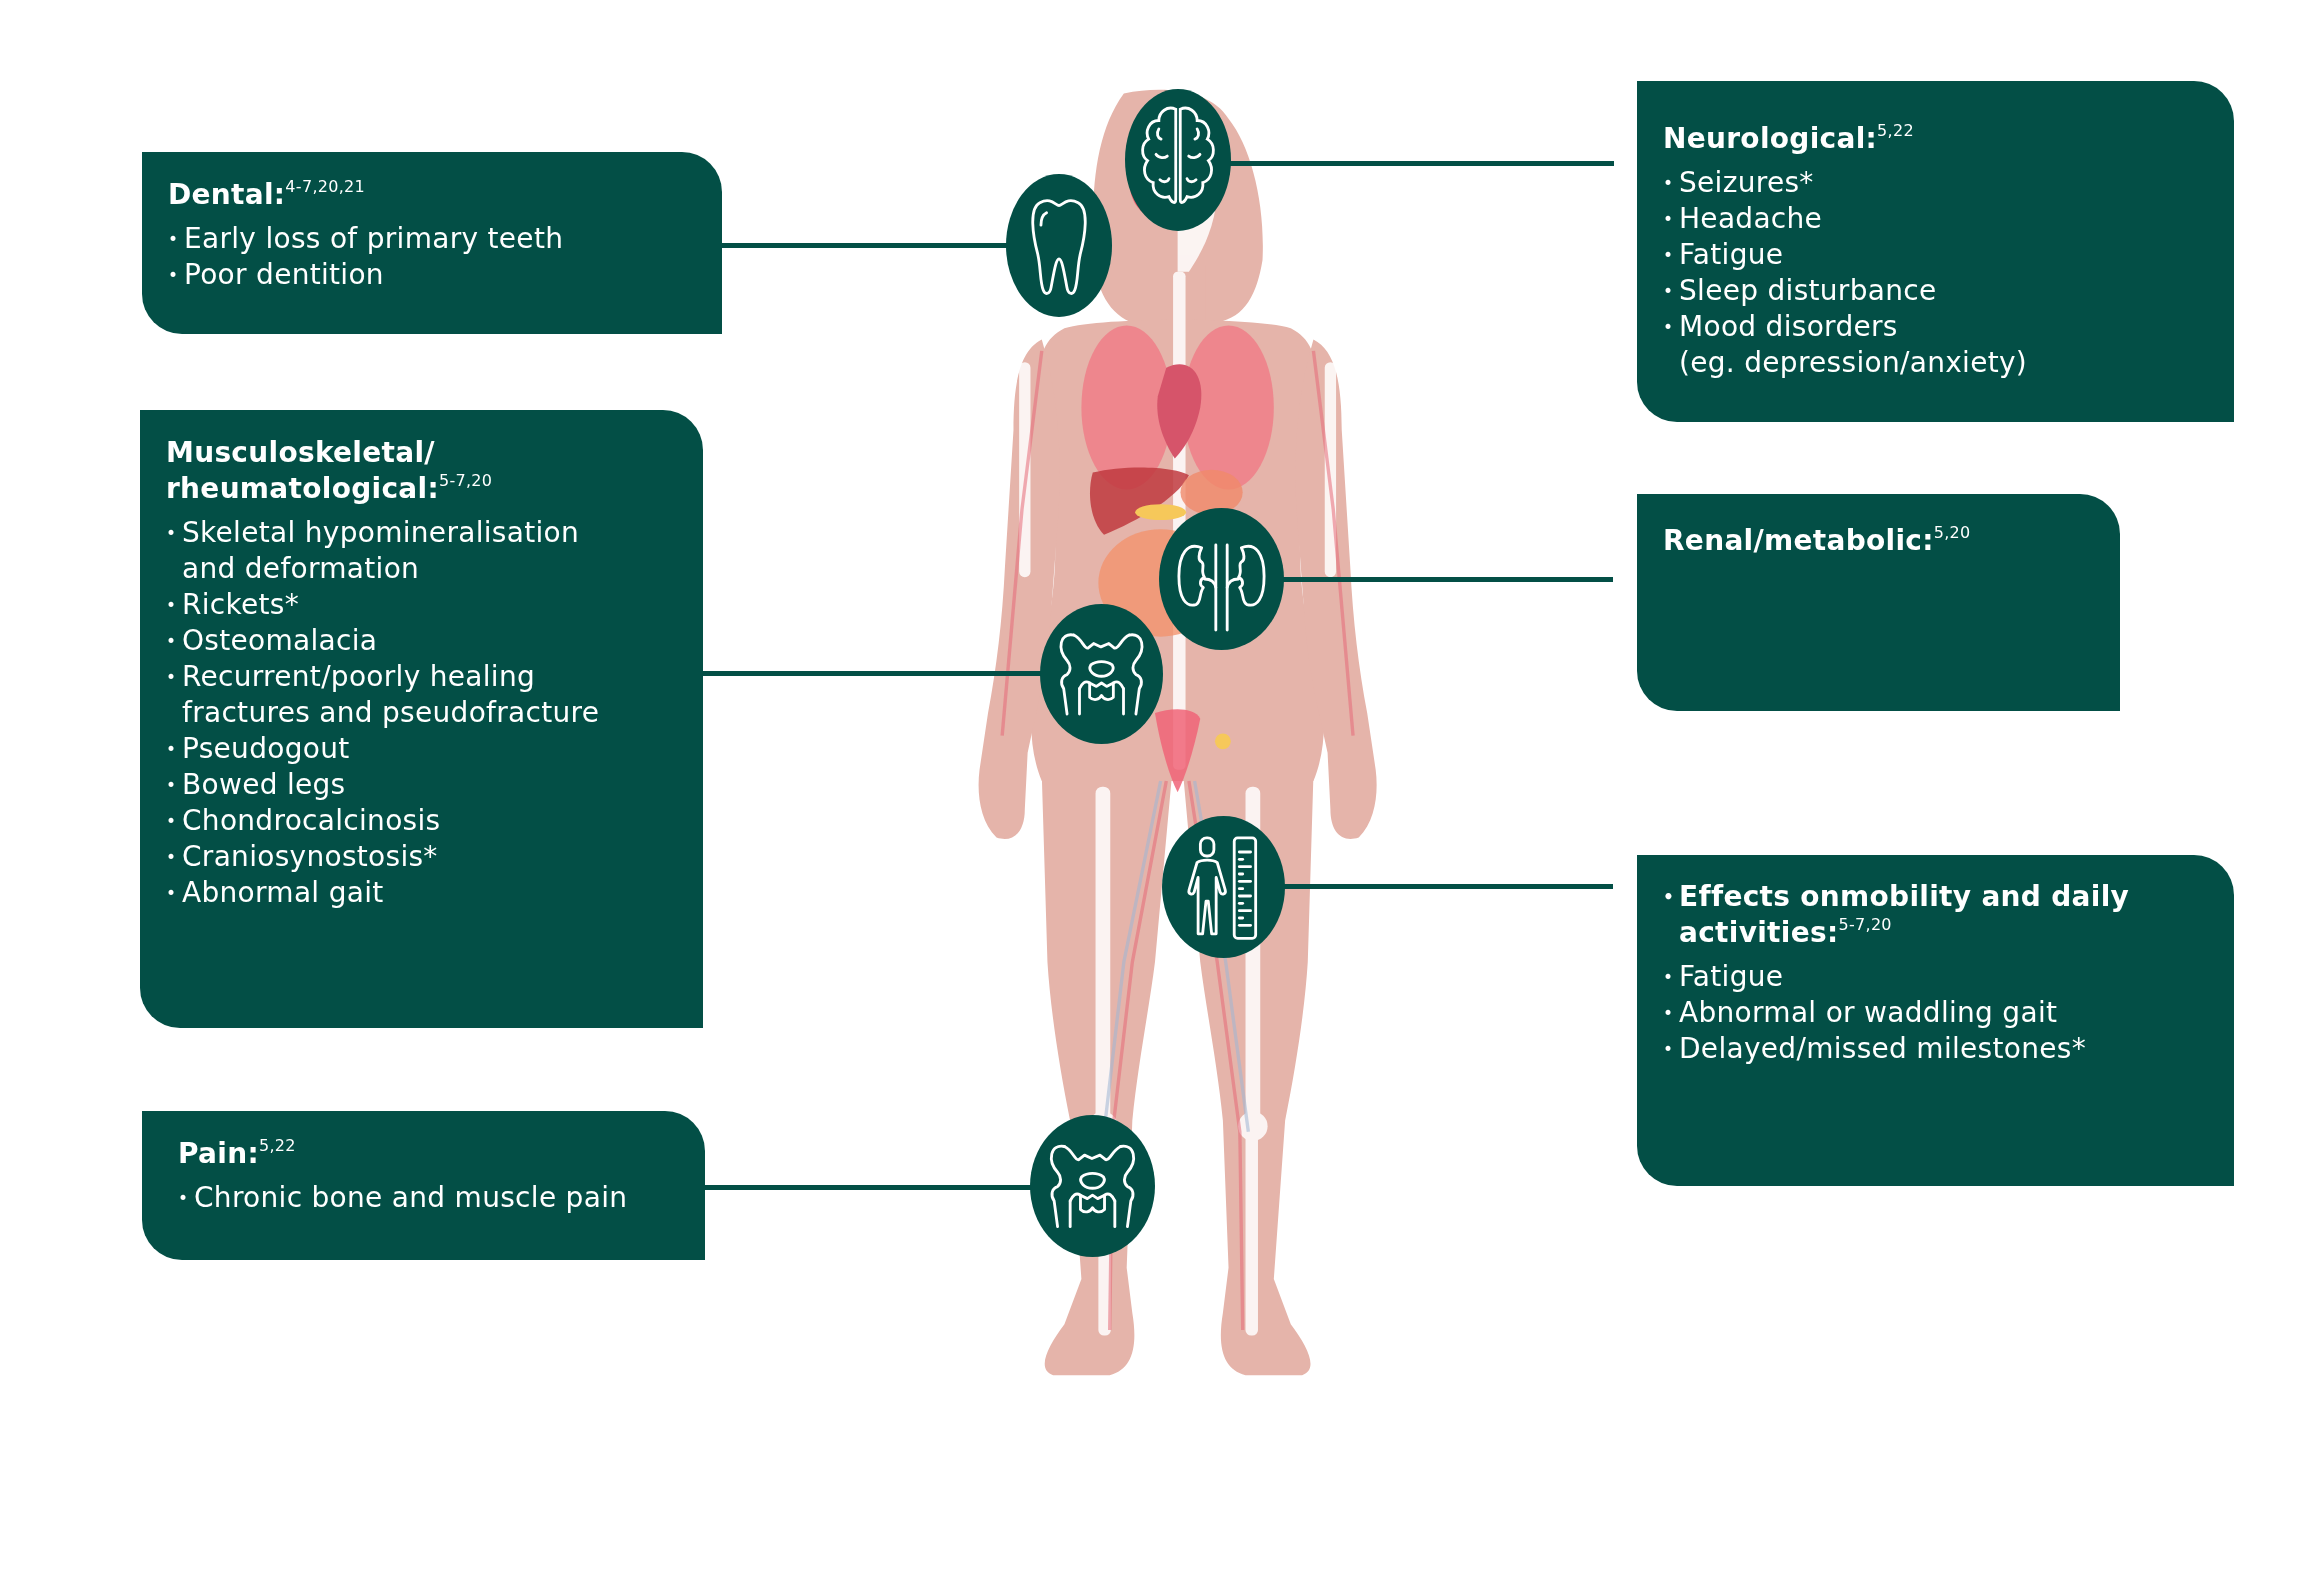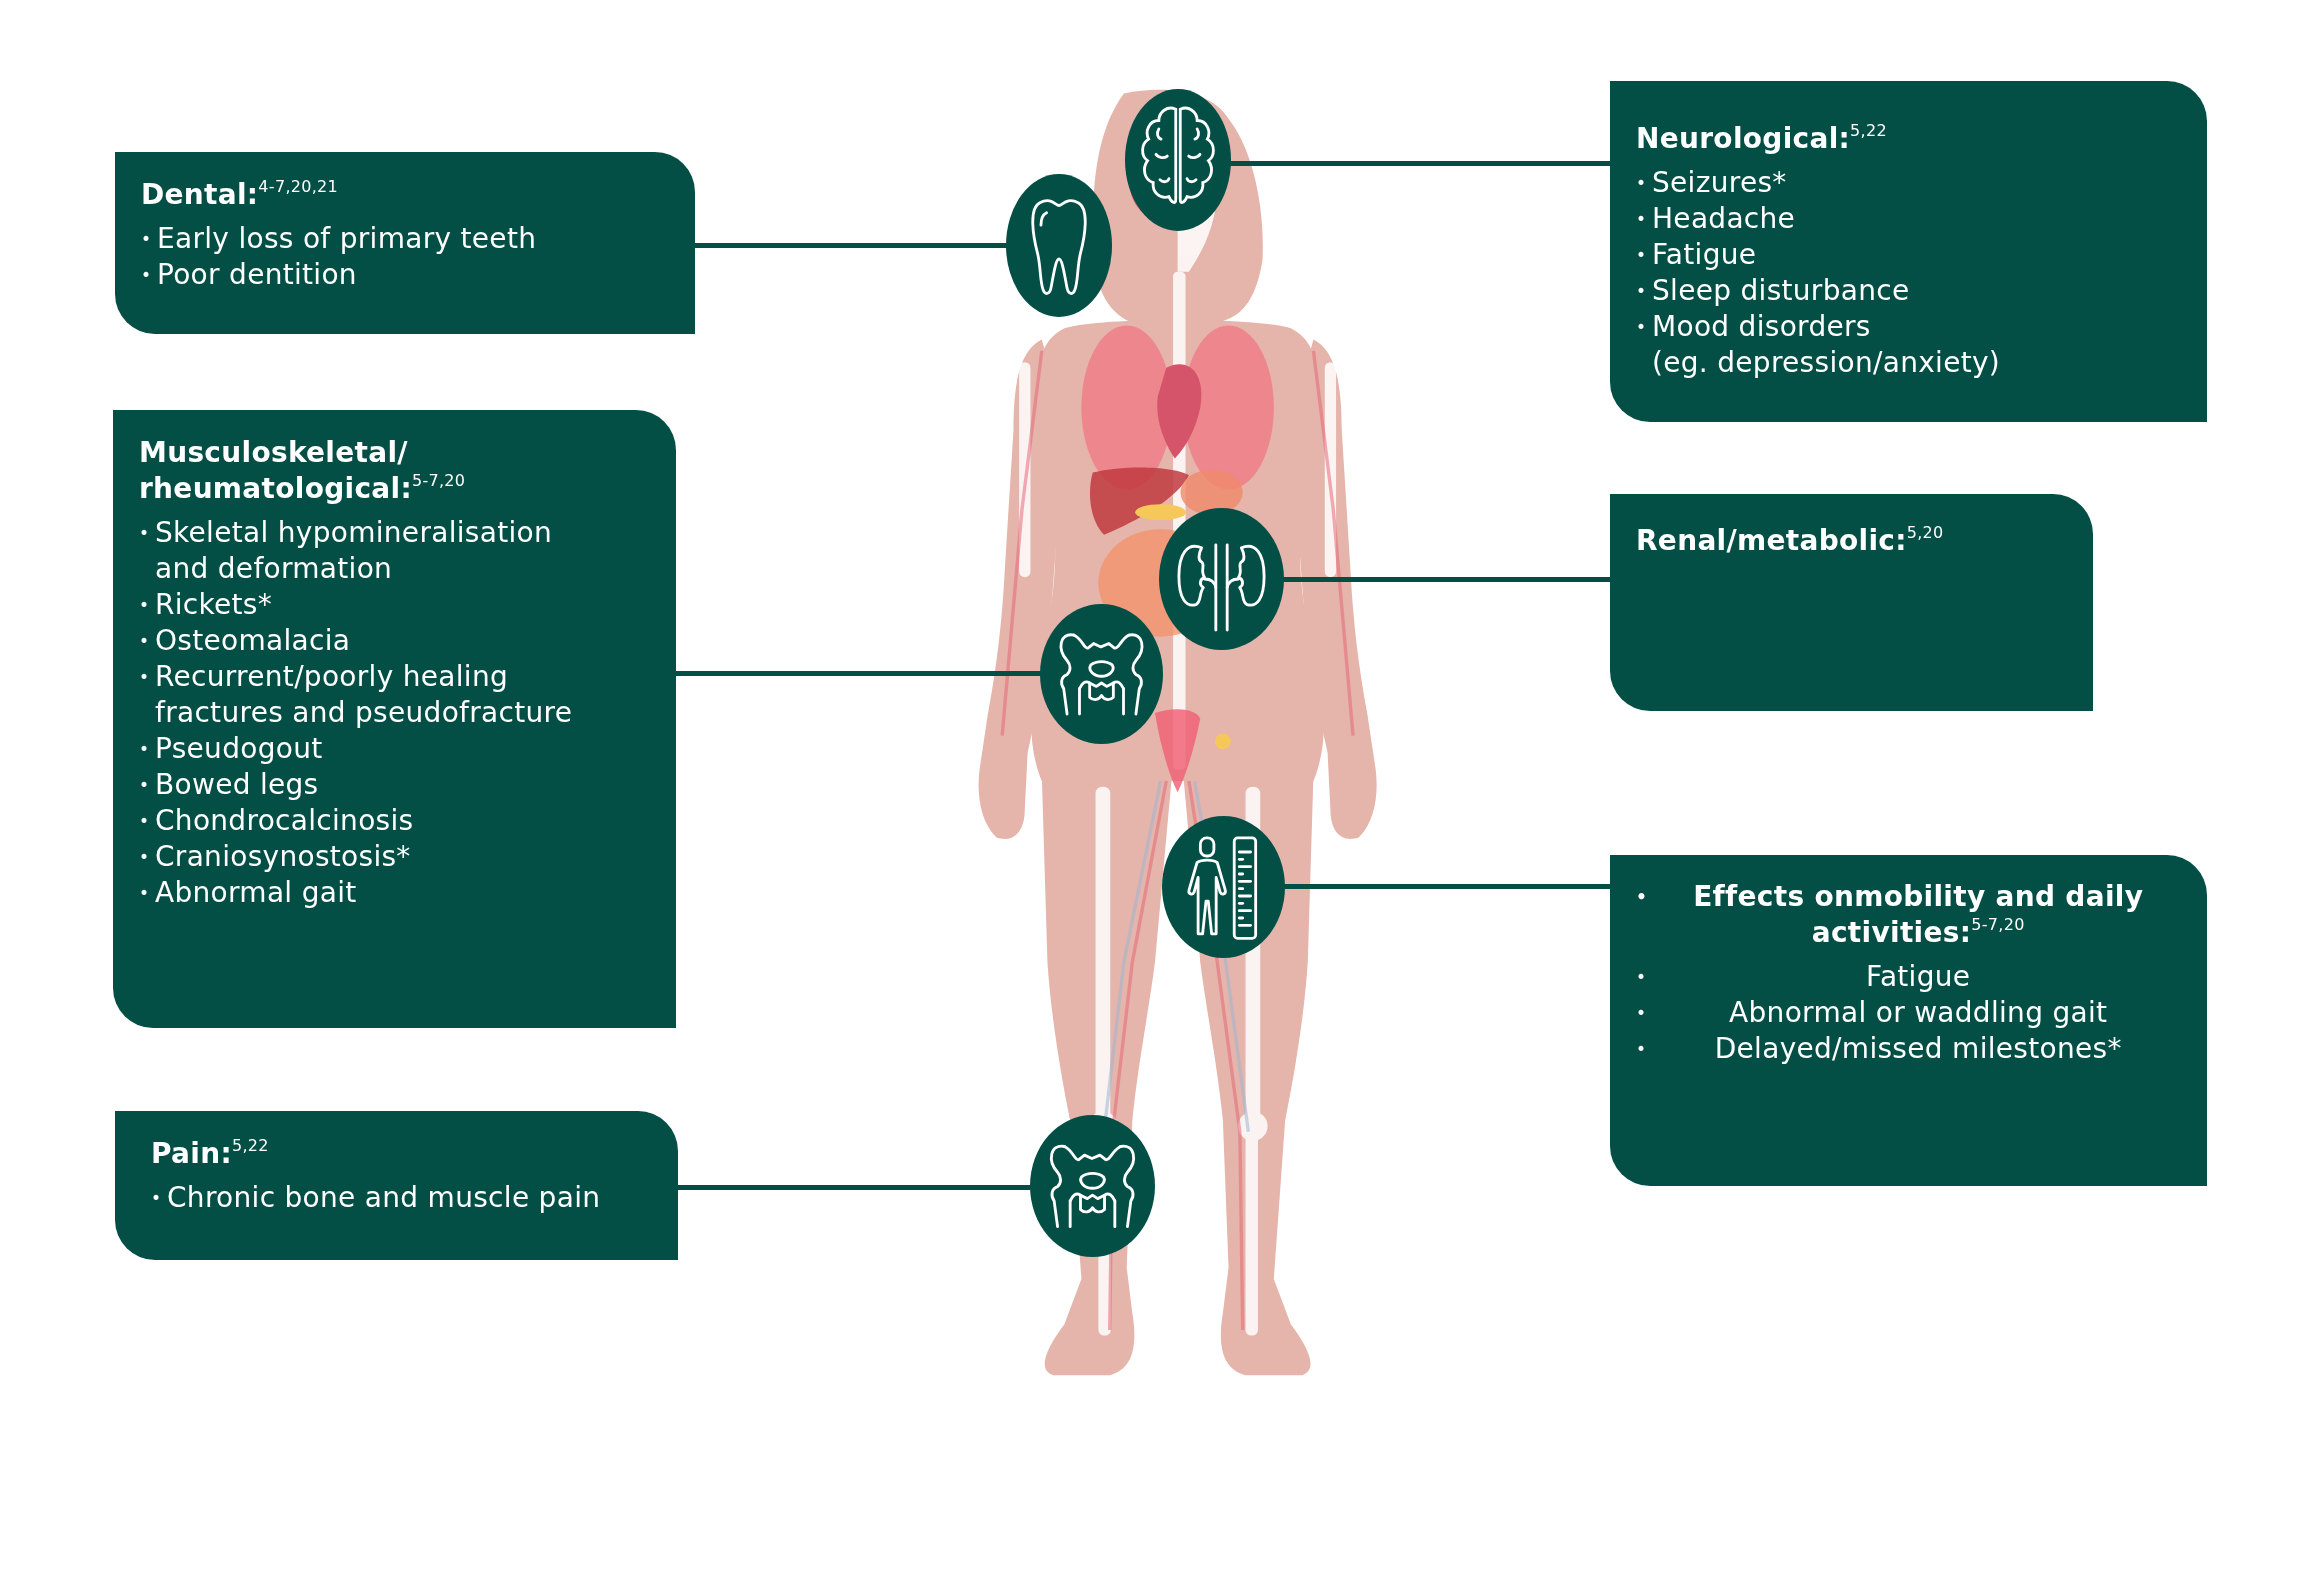--- a/index.html
+++ b/index.html
@@ -1,19 +1,19 @@
 <!DOCTYPE html>
 <html style="font-size:9px"><head>
 <meta charset="utf-8">
 <style>
   html, body { margin: 0; padding: 0; }
   body { width: 2319px; height: 1571px; background: #ffffff; position: relative; overflow: hidden;
          font-family: "DejaVu Sans", "Liberation Sans", sans-serif; }
   .box { position: absolute; background: #034f46; color: #ffffff; box-sizing: border-box;
-         border-radius: 0 40px 0 40px; padding: 25px 22.6px 22.6px 26px; }
+         border-radius: 0 40px 0 40px; padding: 25px 22.6px 22.6px 26px; margin-left: 27px; }
   .box h3 { margin: 0 0 8px 0; font-size: 28px; font-weight: bold; line-height: 36px; letter-spacing: 0.3px; }
   .box h3 sup { font-size: 16px; font-weight: normal; vertical-align: 12.5px; line-height: 0; }
   .box ul { list-style: none; margin: 0; padding: 0; }
   .box li { font-size: 28px; line-height: 36px; position: relative; padding-left: 16px; letter-spacing: 0.3px; }
   .box li::before { content: "\2022"; position: absolute; left: 0; top: 0; font-size: 17px; }
   .box li.cont::before { content: ""; }
   .conn { position: absolute; height: 5.1px; background: #034f46; }
   .icon-circle { position: absolute; background: #034f46; border-radius: 50%; }
   .icon-circle svg { position: absolute; left: 0; top: 0; width: 100%; height: 100%; }
   #figure { position: absolute; left: 0; top: 0; width: 2319px; height: 1571px; }
@@ -199,21 +199,21 @@
     <li>Sleep disturbance</li>
     <li>Mood disorders</li>
     <li class="cont">(eg. depression/anxiety)</li>
   </ul>
 </div>
 
 <div class="box" style="left:1610px; top:494px; width:483px; height:217px; padding-top:29px;">
   <h3><span>Renal/metabolic:</span><sup>5,20</sup></h3>
 </div>
 
-<div class="box" style="left:1610px; top:855px; width:597px; height:331px; padding-top:24px;text-align:center;">
+<div class="box" style="left:1610px; top:855px; width:597px; height:331px; padding-top:24px;">
   <ul style="margin-bottom:8px;">
     <li style="font-weight:bold;"><span>Effects onmobility and daily</span><br><span>activities:</span><sup style="font-size:16px; font-weight:normal; vertical-align:12.5px; line-height:0;">5-7,20</sup></li>
   </ul>
   <ul>
     <li>Fatigue</li>
     <li>Abnormal or waddling gait</li>
     <li>Delayed/missed milestones*</li>
   </ul>
 </div>
 

